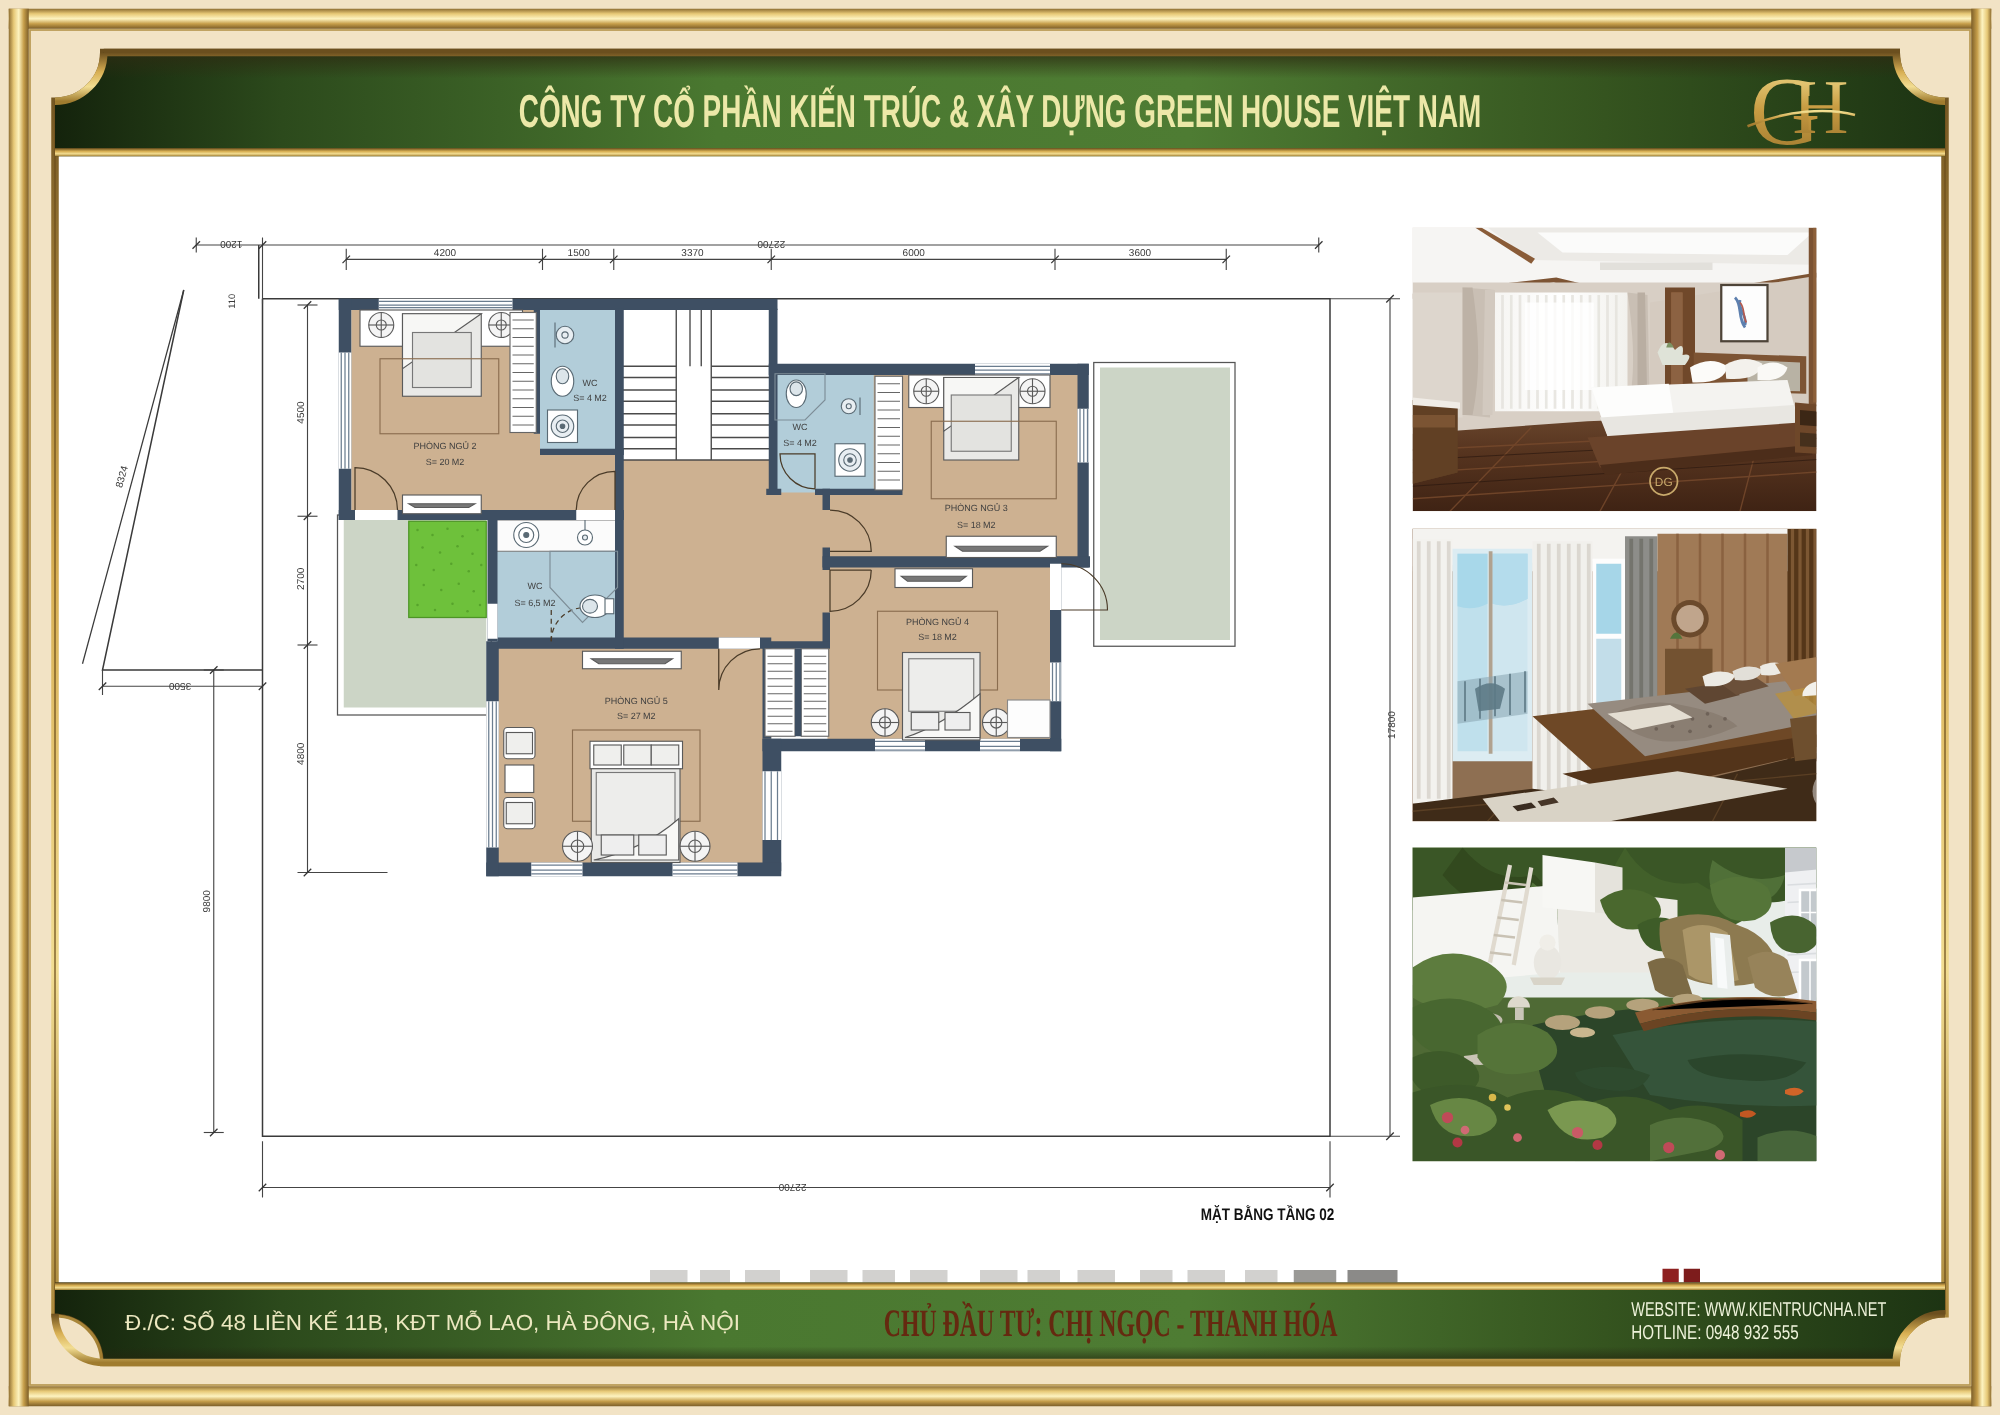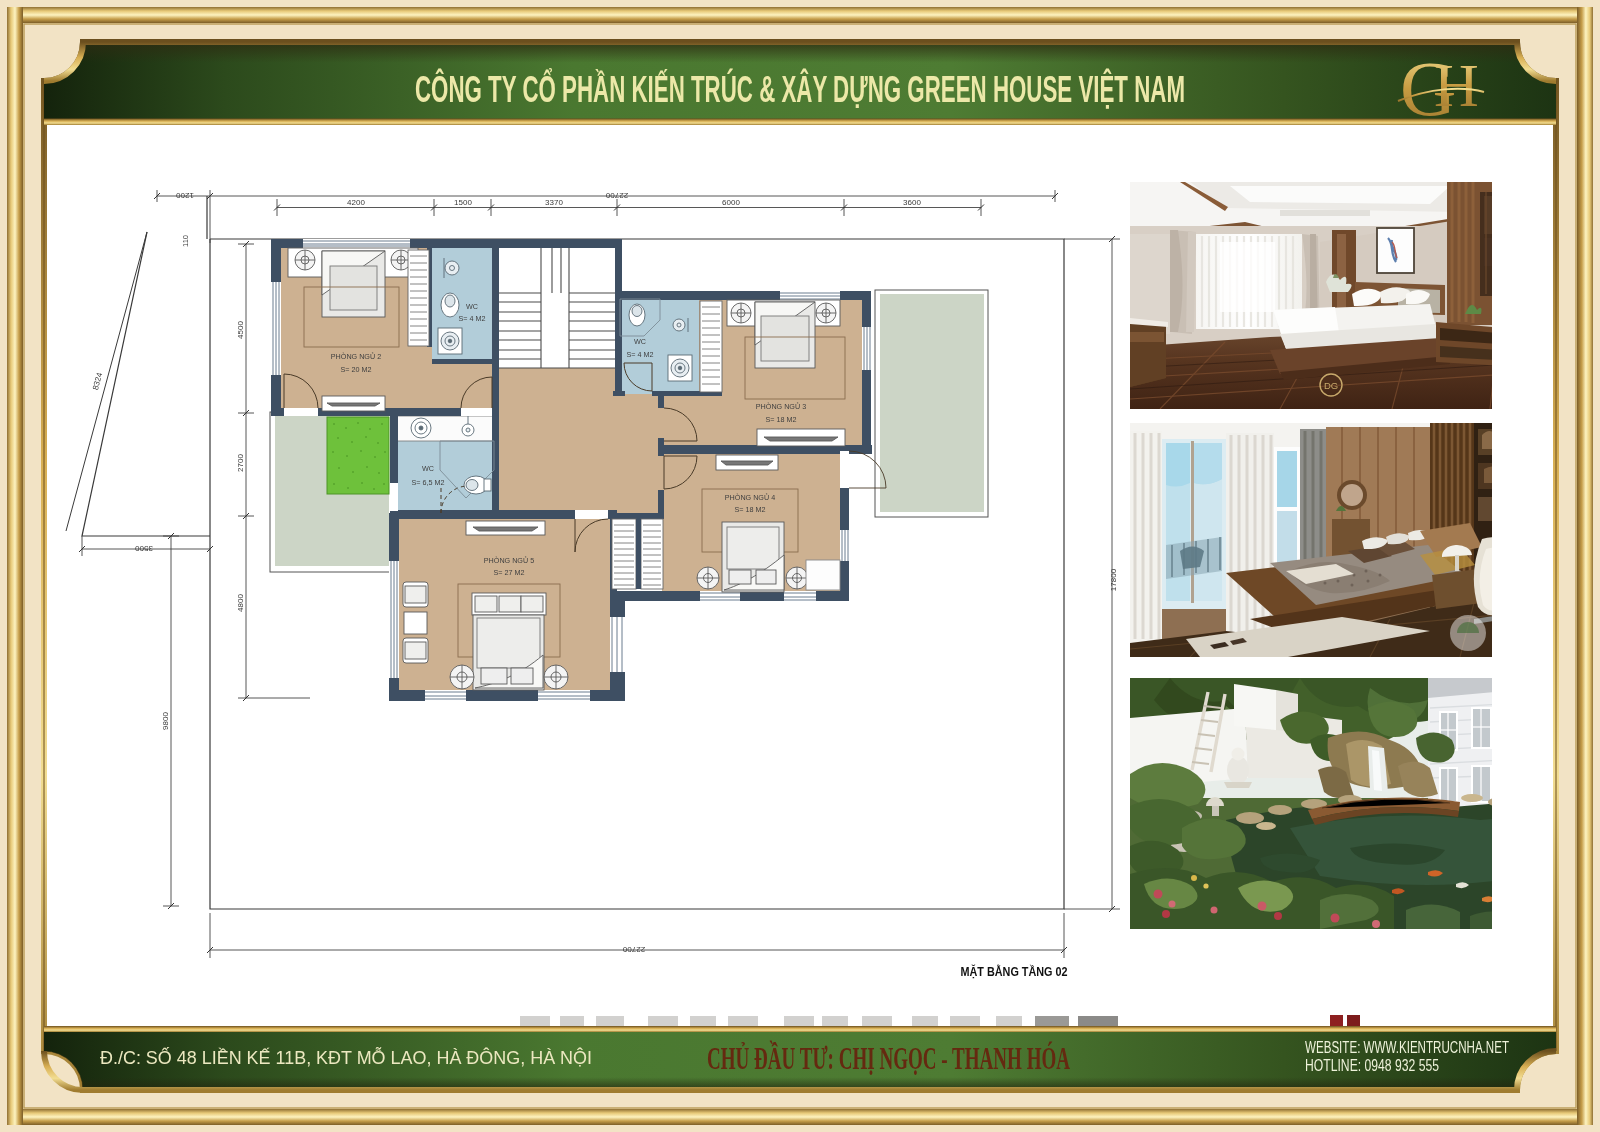--- a/index.html
+++ b/index.html
@@ -1,18 +1,18 @@
 <!DOCTYPE html>
 <html><head>
 <meta charset="utf-8">
 <style>
   html,body{margin:0;padding:0;width:1600px;height:1132px;overflow:hidden;background:#f2e3c5;font-family:"Liberation Sans",sans-serif;}
   .abs{position:absolute;}
   #page{position:relative;width:1600px;height:1132px;}
-  .photo{position:absolute;left:1130px;width:362px;overflow:hidden;}
+  .photo{position:absolute;left:1130px;width:323px;overflow:hidden;}
 </style>
 </head>
 <body>
 <div id="page">
 
 <svg class="abs" style="left:0;top:0" width="1600" height="1132" viewBox="0 0 1600 1132">
 <defs>
   <linearGradient id="goldH" x1="0" y1="0" x2="0" y2="1">
     <stop offset="0" stop-color="#8f6f33"></stop>
           <stop offset="0.25" stop-color="#e7c977"></stop>

